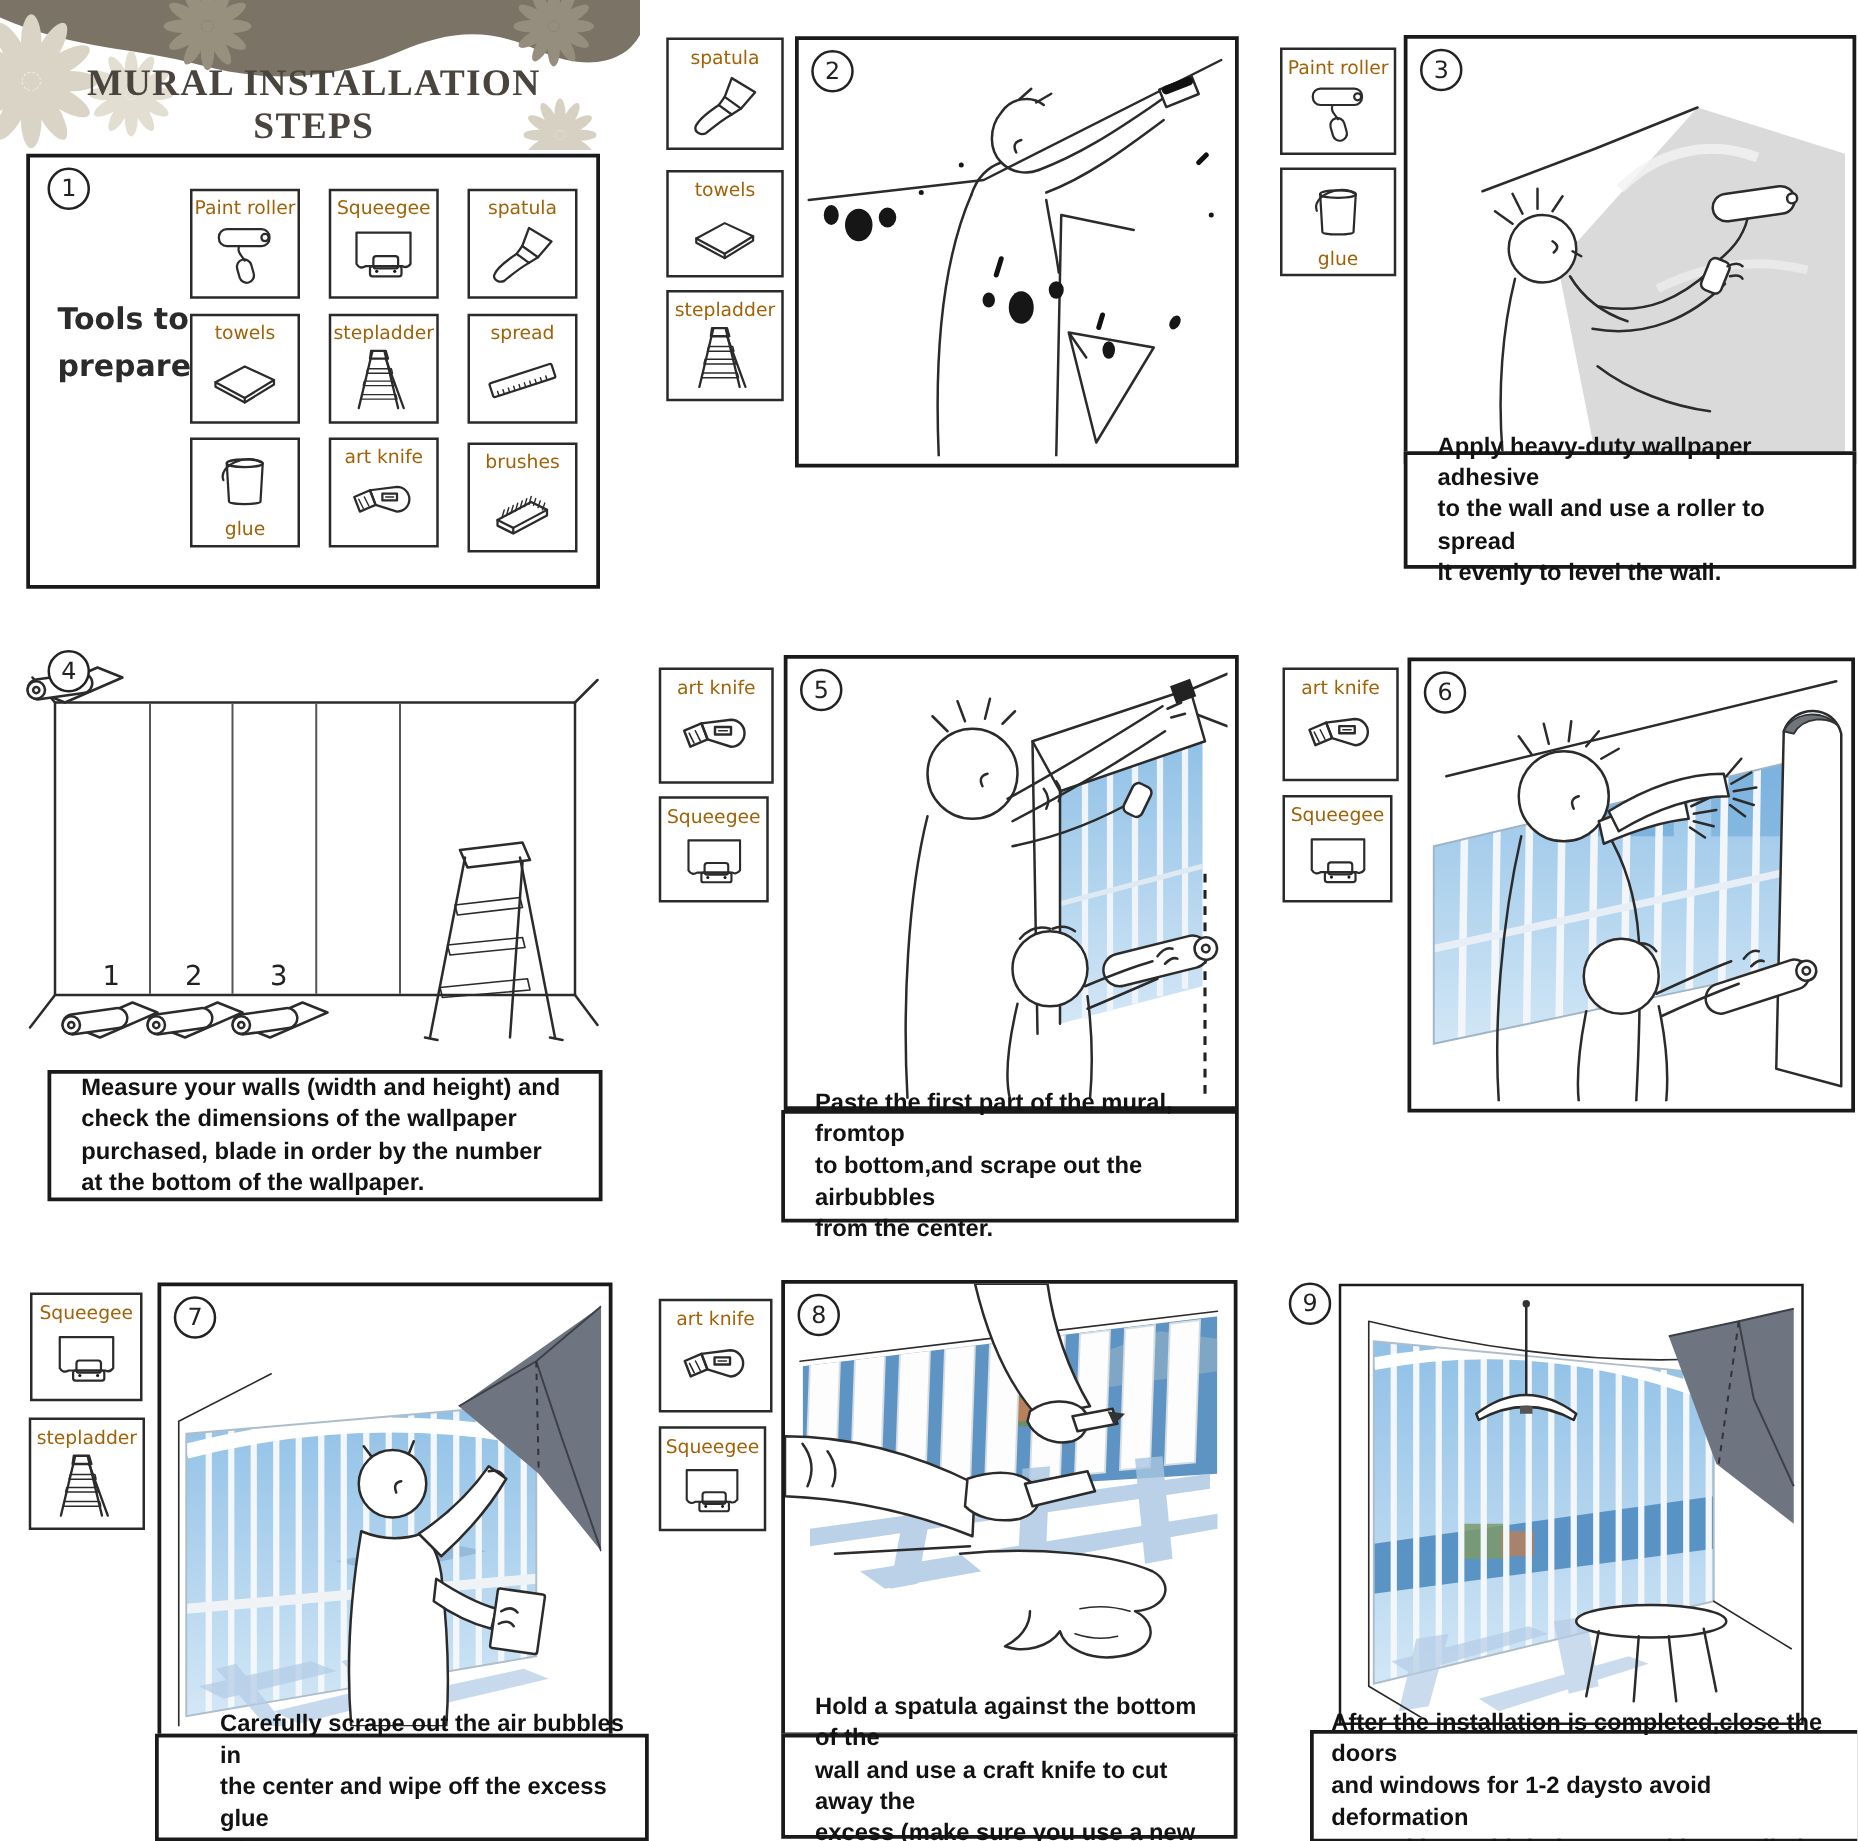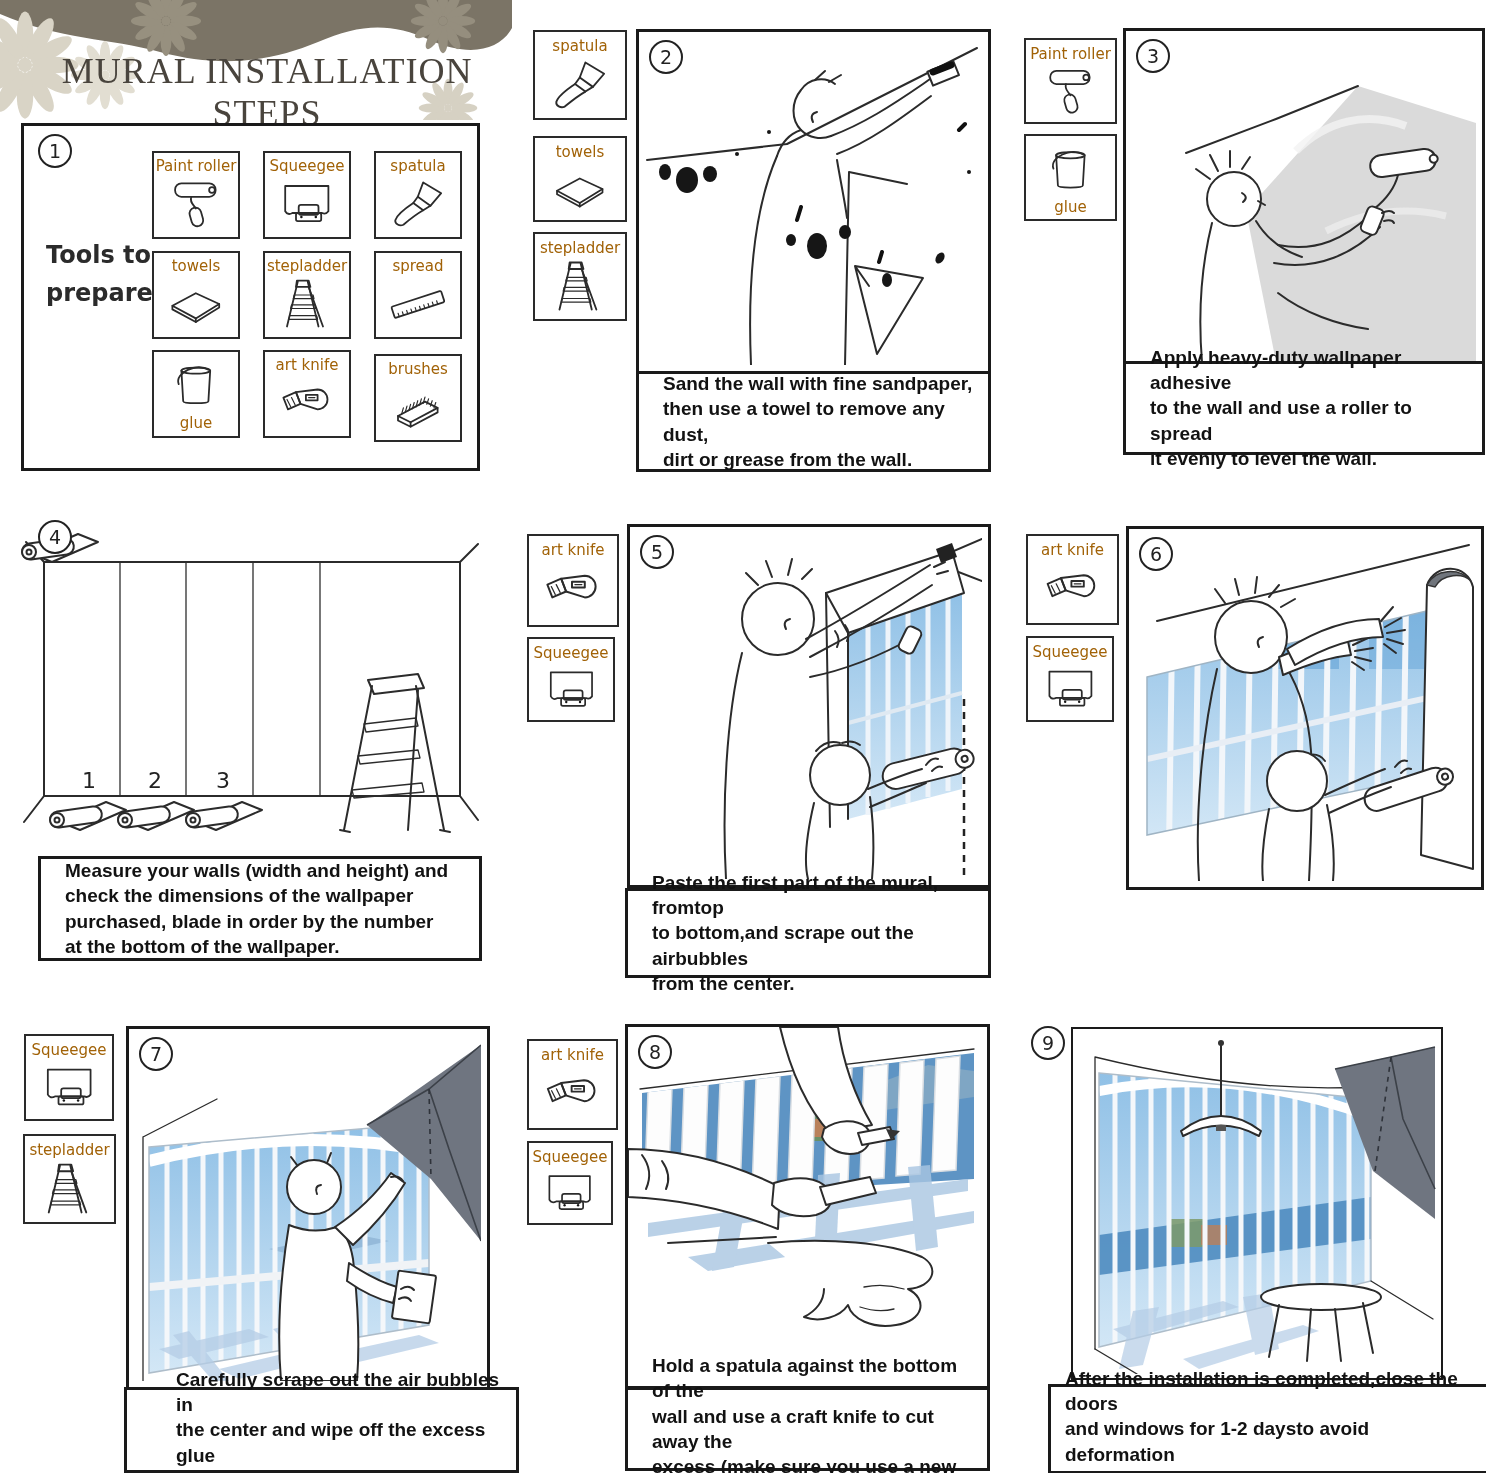--- a/index.html
+++ b/index.html
@@ -14,22 +14,22 @@
            flex-direction:column;align-items:center;padding:5px 3px 3px;box-sizing:border-box;}
   .toolbox.label-bottom{flex-direction:column-reverse;}
   .tlabel{font-family:"DejaVu Sans",sans-serif;font-size:15px;color:#a16207;white-space:nowrap;}
   .toolbox svg{flex:1;width:78%;min-height:0;}
   .stepnum{position:absolute;width:30px;height:30px;border:2.5px solid #222;border-radius:50%;
            display:flex;align-items:center;justify-content:center;background:#fff;
            font-family:"DejaVu Sans",sans-serif;font-size:19px;color:#222;z-index:5;}
   
   .header{position:absolute;left:0;top:0;width:512px;height:120px;}
   .header svg{position:absolute;left:0;top:0;}
-  .page-title{position:absolute;left:42px;top:50px;width:450px;text-align:center;
-              font-family:"Liberation Serif",serif;font-weight:400;font-size:36px;
+  .page-title{position:absolute;left:26px;top:50px;width:450px;text-align:center;
+              font-family:"Liberation Serif",serif;font-weight:700;font-size:30px;
               letter-spacing:1px;color:#49443d;}
   
   .panel{position:absolute;left:21px;top:123px;width:453px;height:342px;border:3px solid #1a1a1a;
          background:#fff;}
   .panel-label{position:absolute;left:22px;top:110px;width:116px;text-align:left;
                font-family:"DejaVu Sans",sans-serif;font-weight:700;font-size:24px;
                line-height:1.6;color:#2b2b2b;}
   .cell{position:absolute;width:88px;height:88px;border:2px solid #2a2a2a;background:#fff;
         display:flex;flex-direction:column;align-items:center;padding:4px 2px;box-sizing:border-box;}
   .cell.label-bottom{flex-direction:column-reverse;}
@@ -262,25 +262,20 @@
           <ellipse cx="206" cy="200" rx="6" ry="7"></ellipse>
         <ellipse cx="248" cy="248" rx="5" ry="7"></ellipse>
           <ellipse cx="301" cy="226" rx="4" ry="6" transform="rotate(30 301 226)"></ellipse>
         <circle cx="98" cy="122" r="2"></circle>
           <circle cx="130" cy="100" r="2"></circle>
           <circle cx="330" cy="140" r="2"></circle>
       </g>
       <path d="M158,188 l4,-13 M240,230 l3,-10 M320,98 l6,-6" stroke="#111" stroke-width="4" stroke-linecap="round" fill="none"></path>
     </svg>
   </div>
-  <div class="cap" style="left:636px;top:371px;width:349px;height:95px;">
-    <p>Sand the wall with fine sandpaper,
-then use a towel to remove any dust,
-dirt or grease from the wall.</p>
-    </div>
 
   <div class="toolbox" style="left:1024px;top:38px;width:93px;height:86px;">
     <span class="tlabel">Paint roller</span>
     <svg>
         <use href="#sym-paint-roller"></use>
       </svg>
     </div>
   <div class="toolbox label-bottom" style="left:1024px;top:134px;width:93px;height:87px;">
     <span class="tlabel">glue</span>
     <svg>

